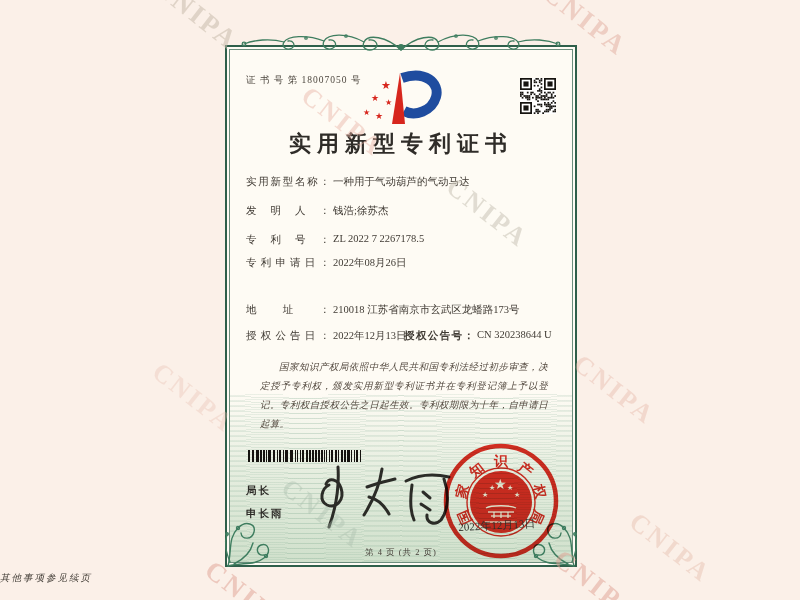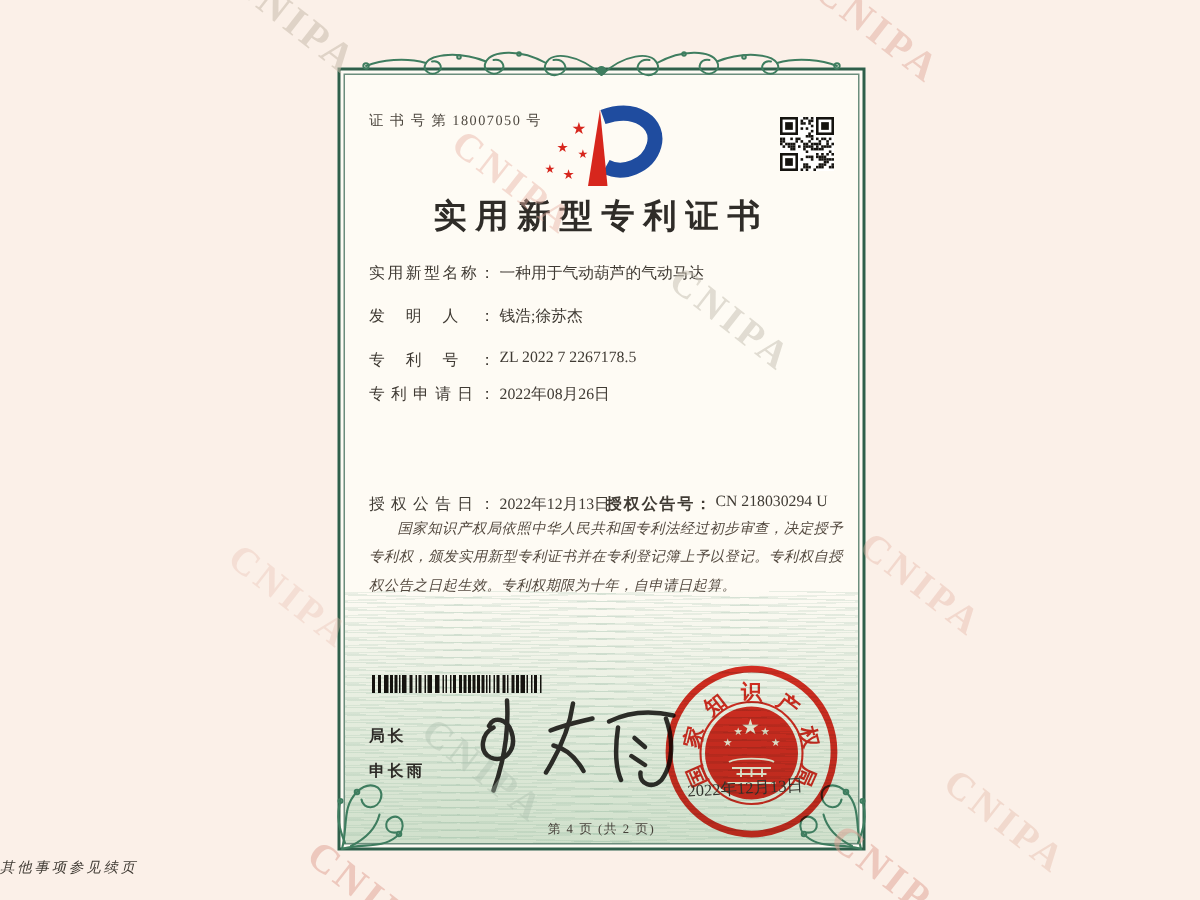--- a/index.html
+++ b/index.html
@@ -40,21 +40,21 @@
     position:absolute;left:0;right:0;top:82px;margin:0;text-align:center;
     font-size:22px;font-weight:700;letter-spacing:6px;color:#2f2c28;
   }
   .frow{position:absolute;left:19px;right:14px;font-size:10.5px;color:#403b34;white-space:nowrap;}
   .flabel{display:inline-block;width:84px;text-align:justify;text-align-last:justify;vertical-align:top;}
   .flabel.small{width:70px;font-weight:bold;}
   .fvalue{margin-left:3px;}
   .fpair2{position:absolute;left:158px;top:0;}
   .paras{position:absolute;left:19px;top:297px;width:316px;color:#53493f;}
   .paras p{
-    margin:0;font-size:9.5px;line-height:19px;font-style:italic;
+    margin:14px;font-size:9.5px;line-height:19px;font-style:italic;
     text-align:justify;text-indent:2em;letter-spacing:.3px;
   }
   .barcode{position:absolute;left:21px;top:403px;width:120px;height:12px;display:flex;align-items:stretch;}
   .barcode i{display:inline-block;height:100%;background:#15130f;}
   .director-label,.director-name{
     position:absolute;left:19px;font-family:"Liberation Sans","DejaVu Sans",sans-serif;
     font-weight:700;font-size:10.5px;color:#2c2a26;letter-spacing:2px;
   }
   .director-label{top:437px;text-align:center;}
   .director-name{top:460px;}
@@ -274,24 +274,27 @@
   </div>
   <div class="frow" style="top:157px">
     <span class="flabel">发明人：</span><span class="fvalue">钱浩;徐苏杰</span>
   </div>
   <div class="frow" style="top:186px">
     <span class="flabel">专利号：</span><span class="fvalue">ZL 2022 7 2267178.5</span>
   </div>
   <div class="frow" style="top:209px">
     <span class="flabel">专利申请日：</span><span class="fvalue">2022年08月26日</span>
   </div>
+  <div class="frow" style="top:256px">
+    <span class="flabel">地址：</span><span class="fvalue">210018 江苏省南京市玄武区龙蟠路173号</span>
+  </div>
   <div class="frow" style="top:282px">
     <span class="flabel">授权公告日：</span><span class="fvalue">2022年12月13日</span>
     <span class="fpair2">
-      <span class="flabel small">授权公告号：</span><span class="fvalue">CN 218030294 U</span>
+      <span class="flabel small">授权公告号：</span><span class="fvalue">CN 320238644 U</span>
     </span>
   </div>
 
   <div class="paras">
     <p>国家知识产权局依照中华人民共和国专利法经过初步审查，决定授予专利权，颁发实用新型专利证书并在专利登记簿上予以登记。专利权自授权公告之日起生效。专利权期限为十年，自申请日起算。</p>
   </div>
 
   <div class="barcode">
       <i style="width: 2px; margin-right: 2px;"></i>
       <i style="width: 2px; margin-right: 2px;"></i>

